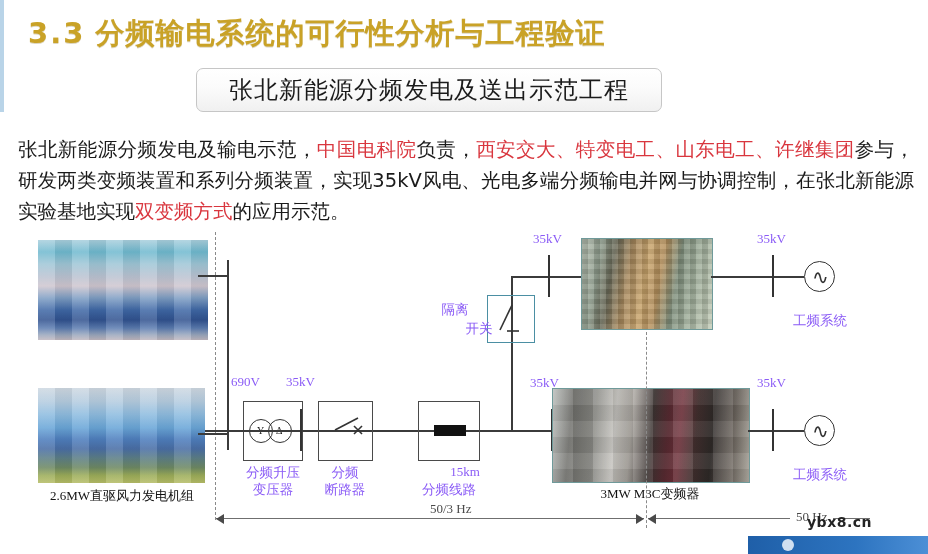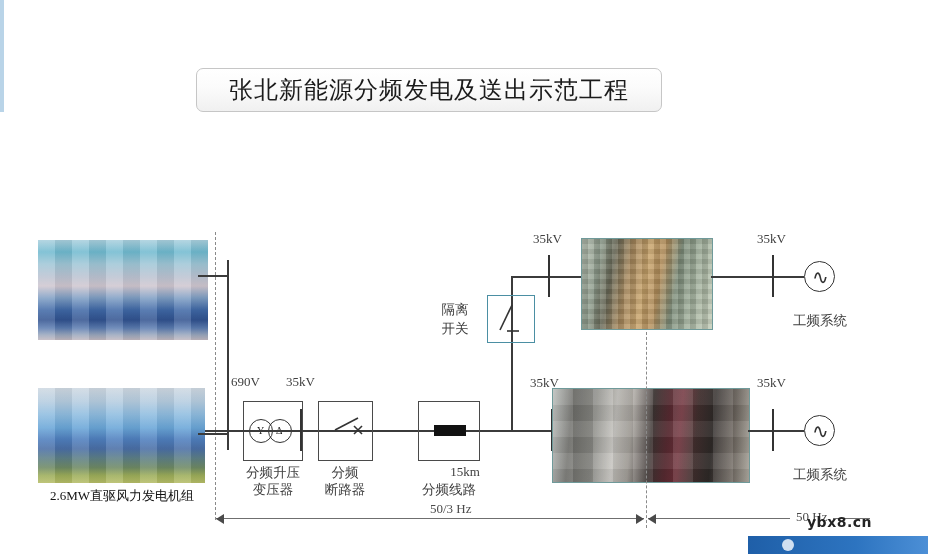--- a/index.html
+++ b/index.html
@@ -123,21 +123,21 @@
 
   .box{
     position:absolute;box-sizing:border-box;
     border:1px solid #4a4a4a;background:transparent;
   }
   .box.teal{border:1px solid #4b8fa3;}
 
   .lbl{
     position:absolute;
     font-family:"Liberation Serif","DejaVu Serif",serif;
-    font-size:13px;color:#404040;white-space:nowrap;
+    font-size:13px;color:#8b5cf6;white-space:nowrap;
   }
   .lbl.cn{font-size:13.5px;}
   .lbl.c{text-align:center;}
 
   .circ{
     position:absolute;box-sizing:border-box;
     border:1.4px solid #333;border-radius:50%;
     background:transparent;
   }
   .circ-lbl{
@@ -181,25 +181,31 @@
     background:#eef4fb;opacity:.85;
   }
 </style>
 </head>
 <body>
 
 <div class="slide">
 
   <div class="left-accent"></div>
 
+  <div class="title">
+    <span class="num">3.3</span><span>分频输电系统的可行性分析与工程验证</span>
+  </div>
 
   <div class="subtitle-box">
     <span>张北新能源分频发电及送出示范工程</span>
   </div>
 
+  <div class="para">
+    <span>张北新能源分频发电及输电示范，</span><span class="red">中国电科院</span><span>负责，</span><span class="red">西安交大、特变电工、山东电工、许继集团</span><span>参与，研发两类变频装置和系列分频装置，实现35kV风电、光电多端分频输电并网与协调控制，在张北新能源实验基地实现</span><span class="red">双变频方式</span><span>的应用示范。</span>
+  </div>
 
   <div class="diagram">
 
     <div class="photo" style="left:38px;top:12px;width:170px;height:100px;">
       <div class="px pv-img"></div>
     </div>
 
     <div class="photo" style="left:38px;top:160px;width:167px;height:95px;">
       <div class="px wind-img"></div>
     </div>
@@ -245,21 +251,21 @@
     <div class="w wv" style="left:511px;top:48px;height:156px;"></div>
 
     <div class="w wh" style="left:511px;top:48px;width:70px;"></div>
 
     <div class="box teal" style="left:487px;top:67px;width:48px;height:48px;"></div>
     <svg style="position:absolute;left:487px;top:67px;width:48px;height:48px;">
       <line x1="25" y1="10" x2="13" y2="35" stroke="#333" stroke-width="1.6"></line>
       <line x1="20" y1="36" x2="32" y2="36" stroke="#333" stroke-width="1.6"></line>
     </svg>
     <div class="lbl cn c" style="left:428px;top:73px;width:54px;">隔离</div>
-    <div class="lbl cn c" style="left:428px;top:92px;width:54px;">开关</div>
+    <div class="lbl cn c" style="left:452px;top:92px;width:54px;">开关</div>
 
     <div class="busmark" style="left:548px;top:27px;height:42px;"></div>
     <div class="lbl" style="left:533px;top:3px;">35kV</div>
 
     <div class="photo framed" style="left:581px;top:10px;width:130px;height:90px;">
       <div class="px trf-img"></div>
     </div>
 
     <div class="w wh" style="left:711px;top:48px;width:93px;"></div>
     <div class="busmark" style="left:772px;top:27px;height:42px;"></div>
@@ -268,20 +274,21 @@
     <div class="ac-sym" style="left:812px;top:39px;">∿</div>
     <div class="lbl cn c" style="left:778px;top:84px;width:84px;">工频系统</div>
 
     <div class="w wh" style="left:511px;top:202px;width:47px;"></div>
     <div class="busmark" style="left:551px;top:181px;height:42px;"></div>
     <div class="lbl" style="left:530px;top:147px;">35kV</div>
 
     <div class="photo framed" style="left:552px;top:160px;width:196px;height:93px;">
       <div class="px m3c-img"></div>
     </div>
+    <div class="photo-cap" style="left:560px;top:257px;width:180px;">3MW  M3C变频器</div>
 
     <div class="w wh" style="left:748px;top:202px;width:56px;"></div>
     <div class="busmark" style="left:772px;top:181px;height:42px;"></div>
     <div class="lbl" style="left:757px;top:147px;">35kV</div>
     <div class="circ" style="left:804px;top:187px;width:31px;height:31px;"></div>
     <div class="ac-sym" style="left:812px;top:193px;">∿</div>
     <div class="lbl cn c" style="left:778px;top:238px;width:84px;">工频系统</div>
 
     <div class="dash-v" style="left:646px;top:104px;height:196px;"></div>
 

